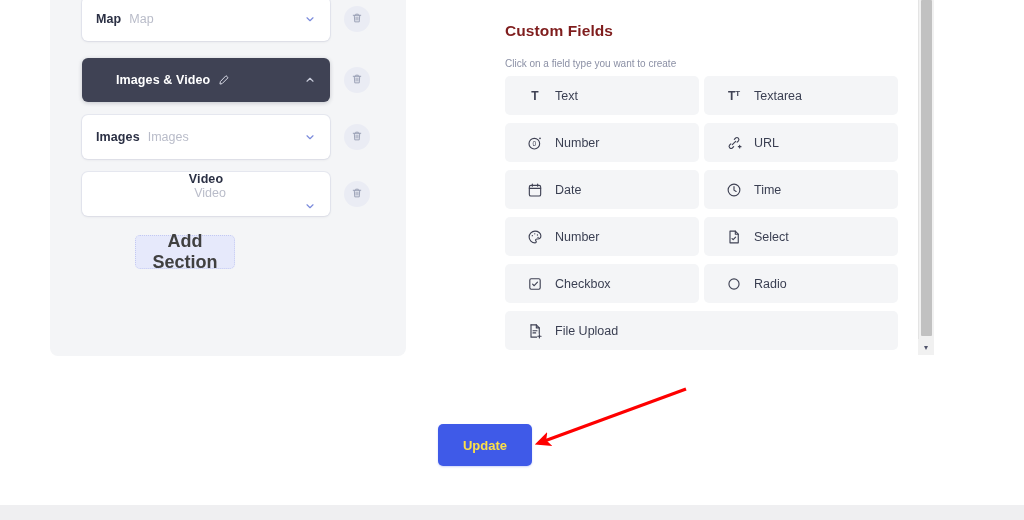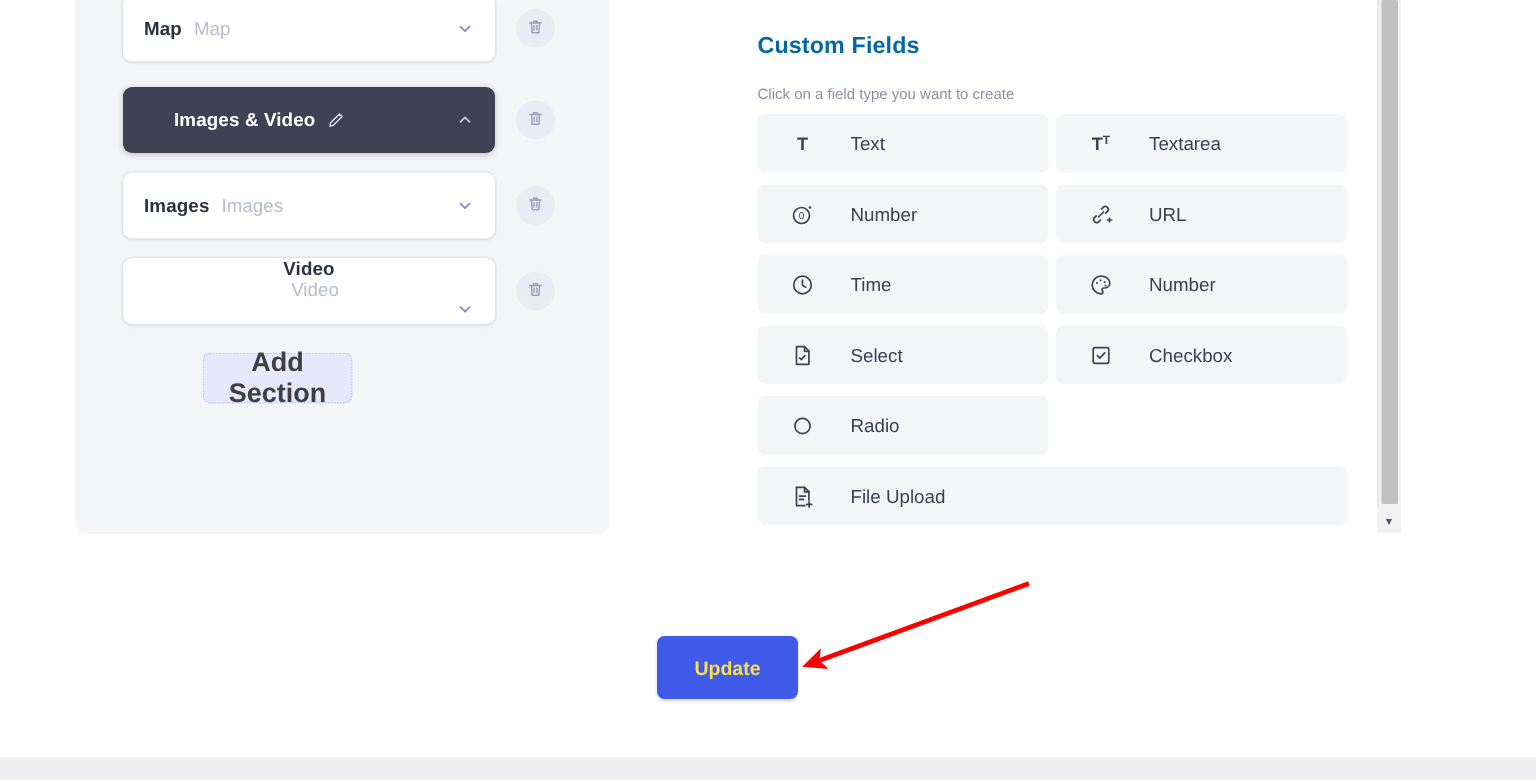--- a/index.html
+++ b/index.html
@@ -75,21 +75,21 @@
 
   
   .fields-panel {
     position: absolute;
     left: 440px; top: -40px;
     width: 500px; height: 400px;
     background: #ffffff;
   }
   .fields-title {
     position: absolute; left: 65px; top: 62px;
-    font-size: 15.5px; font-weight: 700; color: #0369a1;
+    font-size: 15.5px; font-weight: 700; color: #7f1d1d;
     letter-spacing: .1px;
   }
   .fields-sub {
     position: absolute; left: 65px; top: 98px;
     font-size: 10px; color: #8b90a5;
   }
   .fields-grid {
     position: absolute; left: 65px; top: 116px;
     width: 394px;
     display: flex; flex-wrap: wrap;
@@ -105,21 +105,21 @@
     border: none;
     font-family: "Liberation Sans", sans-serif;
   }
   .field-card.wide { width: 393px; }
   .field-icon {
     width: 16px; height: 16px;
     display: flex; align-items: center; justify-content: center;
     color: #3f4254; flex: 0 0 auto;
   }
   .field-label {
-    margin-left: 24px;
+    margin-left: 12px;
     font-size: 12.5px; color: #3a3f52; font-weight: 400;
   }
   .tglyph { font-size: 12px; font-weight: 700; line-height: 1; color:#3f4254; }
   .tglyph small { font-size: 8px; vertical-align: top; }
 
   
   .scroll-track {
     position: absolute; left: 918px; top: 0;
     width: 16px; height: 355px;
     background: #f1f1f1;
@@ -279,20 +279,30 @@
               <path d="M12.5 6.5 l2-2 a3 3 0 0 1 4.2 4.2 l-2 2"></path>
               <path d="M11.5 17.5 l-2 2 a3 3 0 0 1 -4.2 -4.2 l2 -2"></path>
               <path d="M18.5 17.5 h4 M20.5 15.5 v4"></path>
             </svg>
           </span>
           <span class="field-label">URL</span>
         </button>
         <button class="field-card">
           <span class="field-icon">
             <svg width="16" height="16" viewBox="0 0 24 24" fill="none" stroke="currentColor" stroke-width="1.7" stroke-linecap="round" stroke-linejoin="round">
+              <rect x="3.5" y="5" width="17" height="16" rx="2.4"></rect>
+              <path d="M3.5 9.5 h17"></path>
+              <path d="M8 3 v3.2 M16 3 v3.2"></path>
+            </svg>
+          </span>
+          <span class="field-label">Date</span>
+        </button>
+        <button class="field-card">
+          <span class="field-icon">
+            <svg width="16" height="16" viewBox="0 0 24 24" fill="none" stroke="currentColor" stroke-width="1.7" stroke-linecap="round" stroke-linejoin="round">
               <circle cx="12" cy="12" r="8.8"></circle>
               <path d="M12 7 v5.2 l3.2 2"></path>
             </svg>
           </span>
           <span class="field-label">Time</span>
         </button>
         <button class="field-card">
           <span class="field-icon">
             <svg width="16" height="16" viewBox="0 0 24 24" fill="none" stroke="currentColor" stroke-width="1.7" stroke-linecap="round" stroke-linejoin="round">
               <path d="M12 3.2a8.8 8.8 0 1 0 0 17.6c1.2 0 1.9-.8 1.9-1.7 0-.5-.2-.9-.5-1.2-.3-.4-.5-.7-.5-1.2 0-.9.8-1.7 1.8-1.7h1.3a5 5 0 0 0 4.8-5c0-3.8-3.9-6.8-8.8-6.8z"></path>

